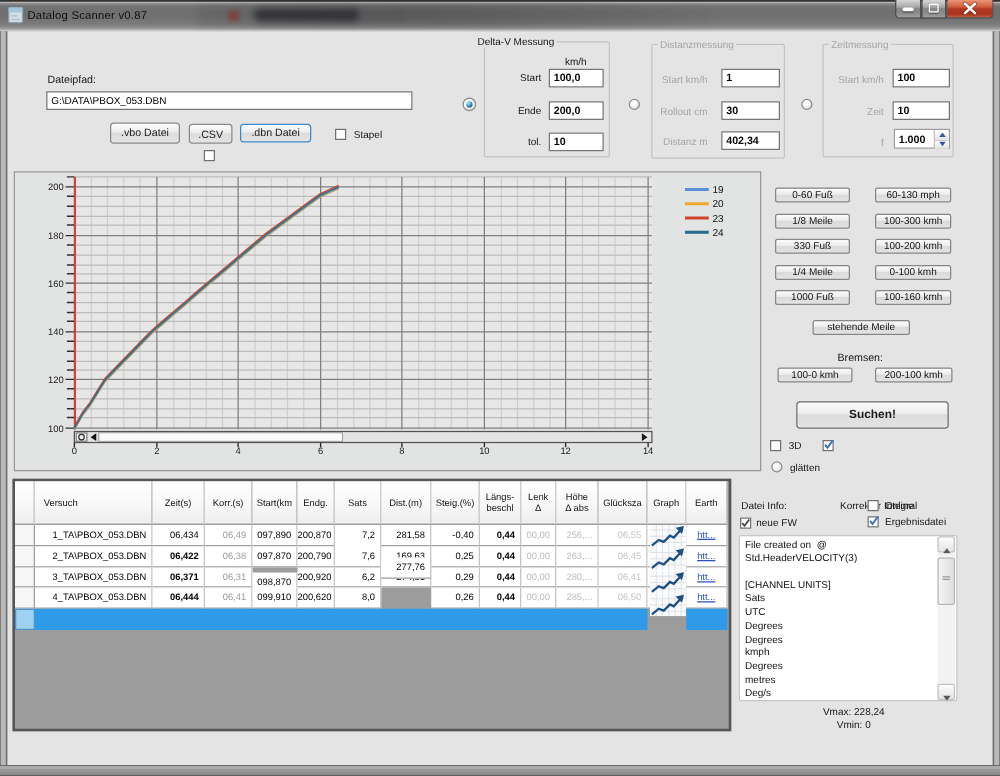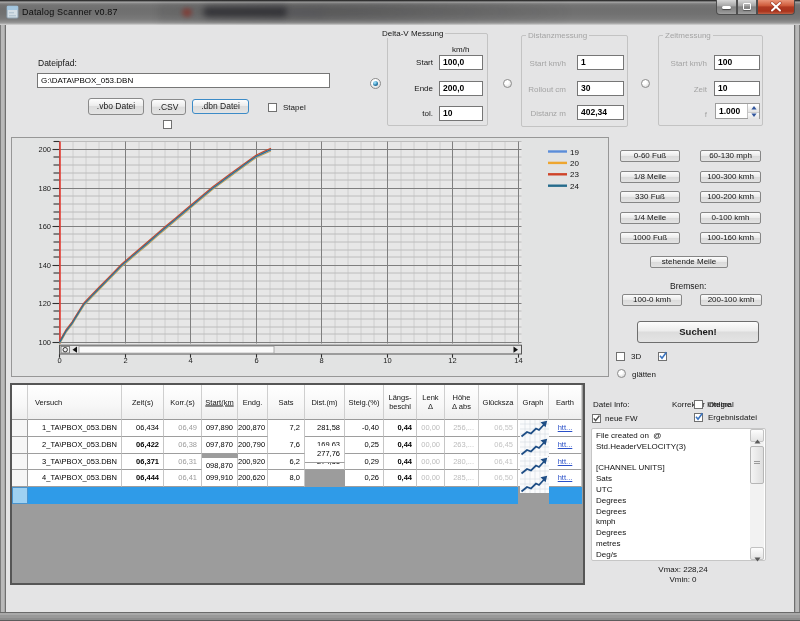--- a/index.html
+++ b/index.html
@@ -307,21 +307,21 @@
 <div class="hcell" style="left:28px; width:94px;">
     <div style="position:absolute; top:50%; transform:translateY(-50%); width:100%; text-align:left; padding-left:7px;">Versuch</div>
   </div>
 <div class="hcell" style="left:122px; width:42px; text-align:center; ">
     <div style="position:absolute; top:50%; transform:translateY(-50%); width:100%; ">Zeit(s)</div>
   </div>
 <div class="hcell" style="left:164px; width:38px; text-align:center; ">
     <div style="position:absolute; top:50%; transform:translateY(-50%); width:100%; ">Korr.(s)</div>
   </div>
 <div class="hcell" style="left:202px; width:36px; text-align:center; ">
-    <div style="position:absolute; top:50%; transform:translateY(-50%); width:100%;text-decoration:underline; ">Start(km</div>
+    <div style="position:absolute; top:50%; transform:translateY(-50%); width:100%; ">Start(km</div>
   </div>
 <div class="hcell" style="left:238px; width:30px; text-align:center; ">
     <div style="position:absolute; top:50%; transform:translateY(-50%); width:100%; ">Endg.</div>
   </div>
 <div class="hcell" style="left:268px; width:37px; text-align:center; ">
     <div style="position:absolute; top:50%; transform:translateY(-50%); width:100%; ">Sats</div>
   </div>
 <div class="hcell" style="left:305px; width:40px; text-align:center; ">
     <div style="position:absolute; top:50%; transform:translateY(-50%); width:100%; ">Dist.(m)</div>
   </div>

